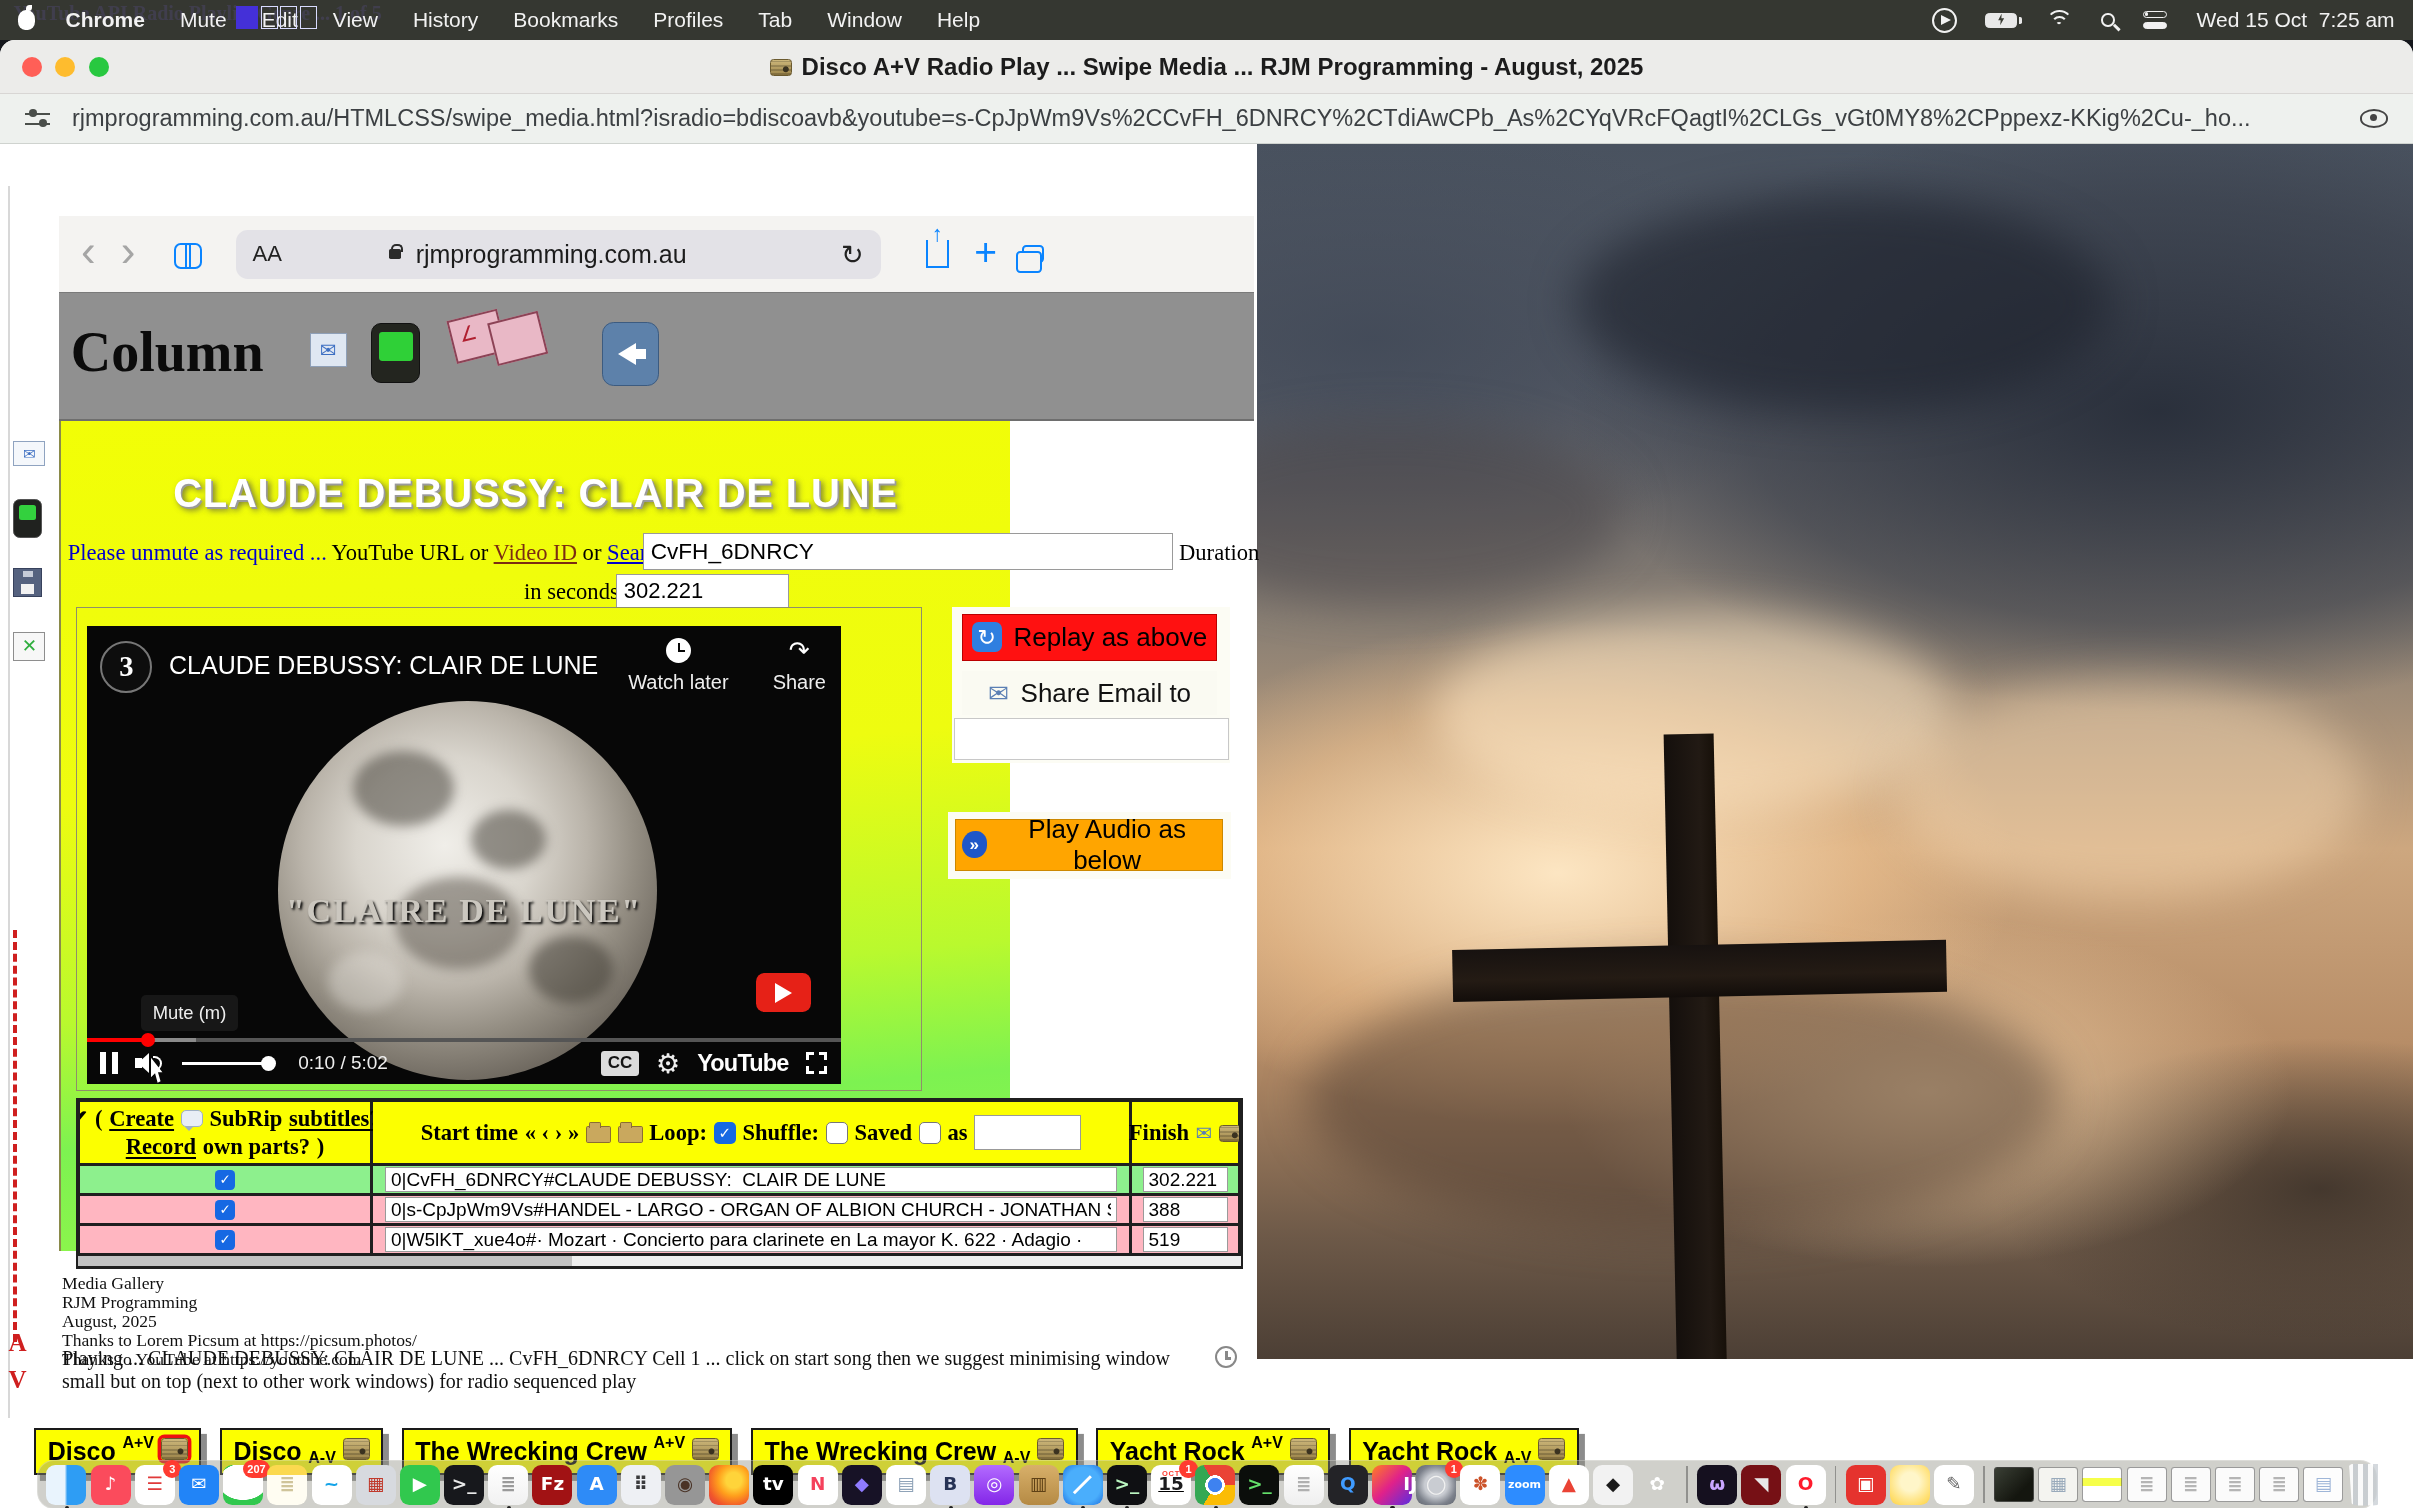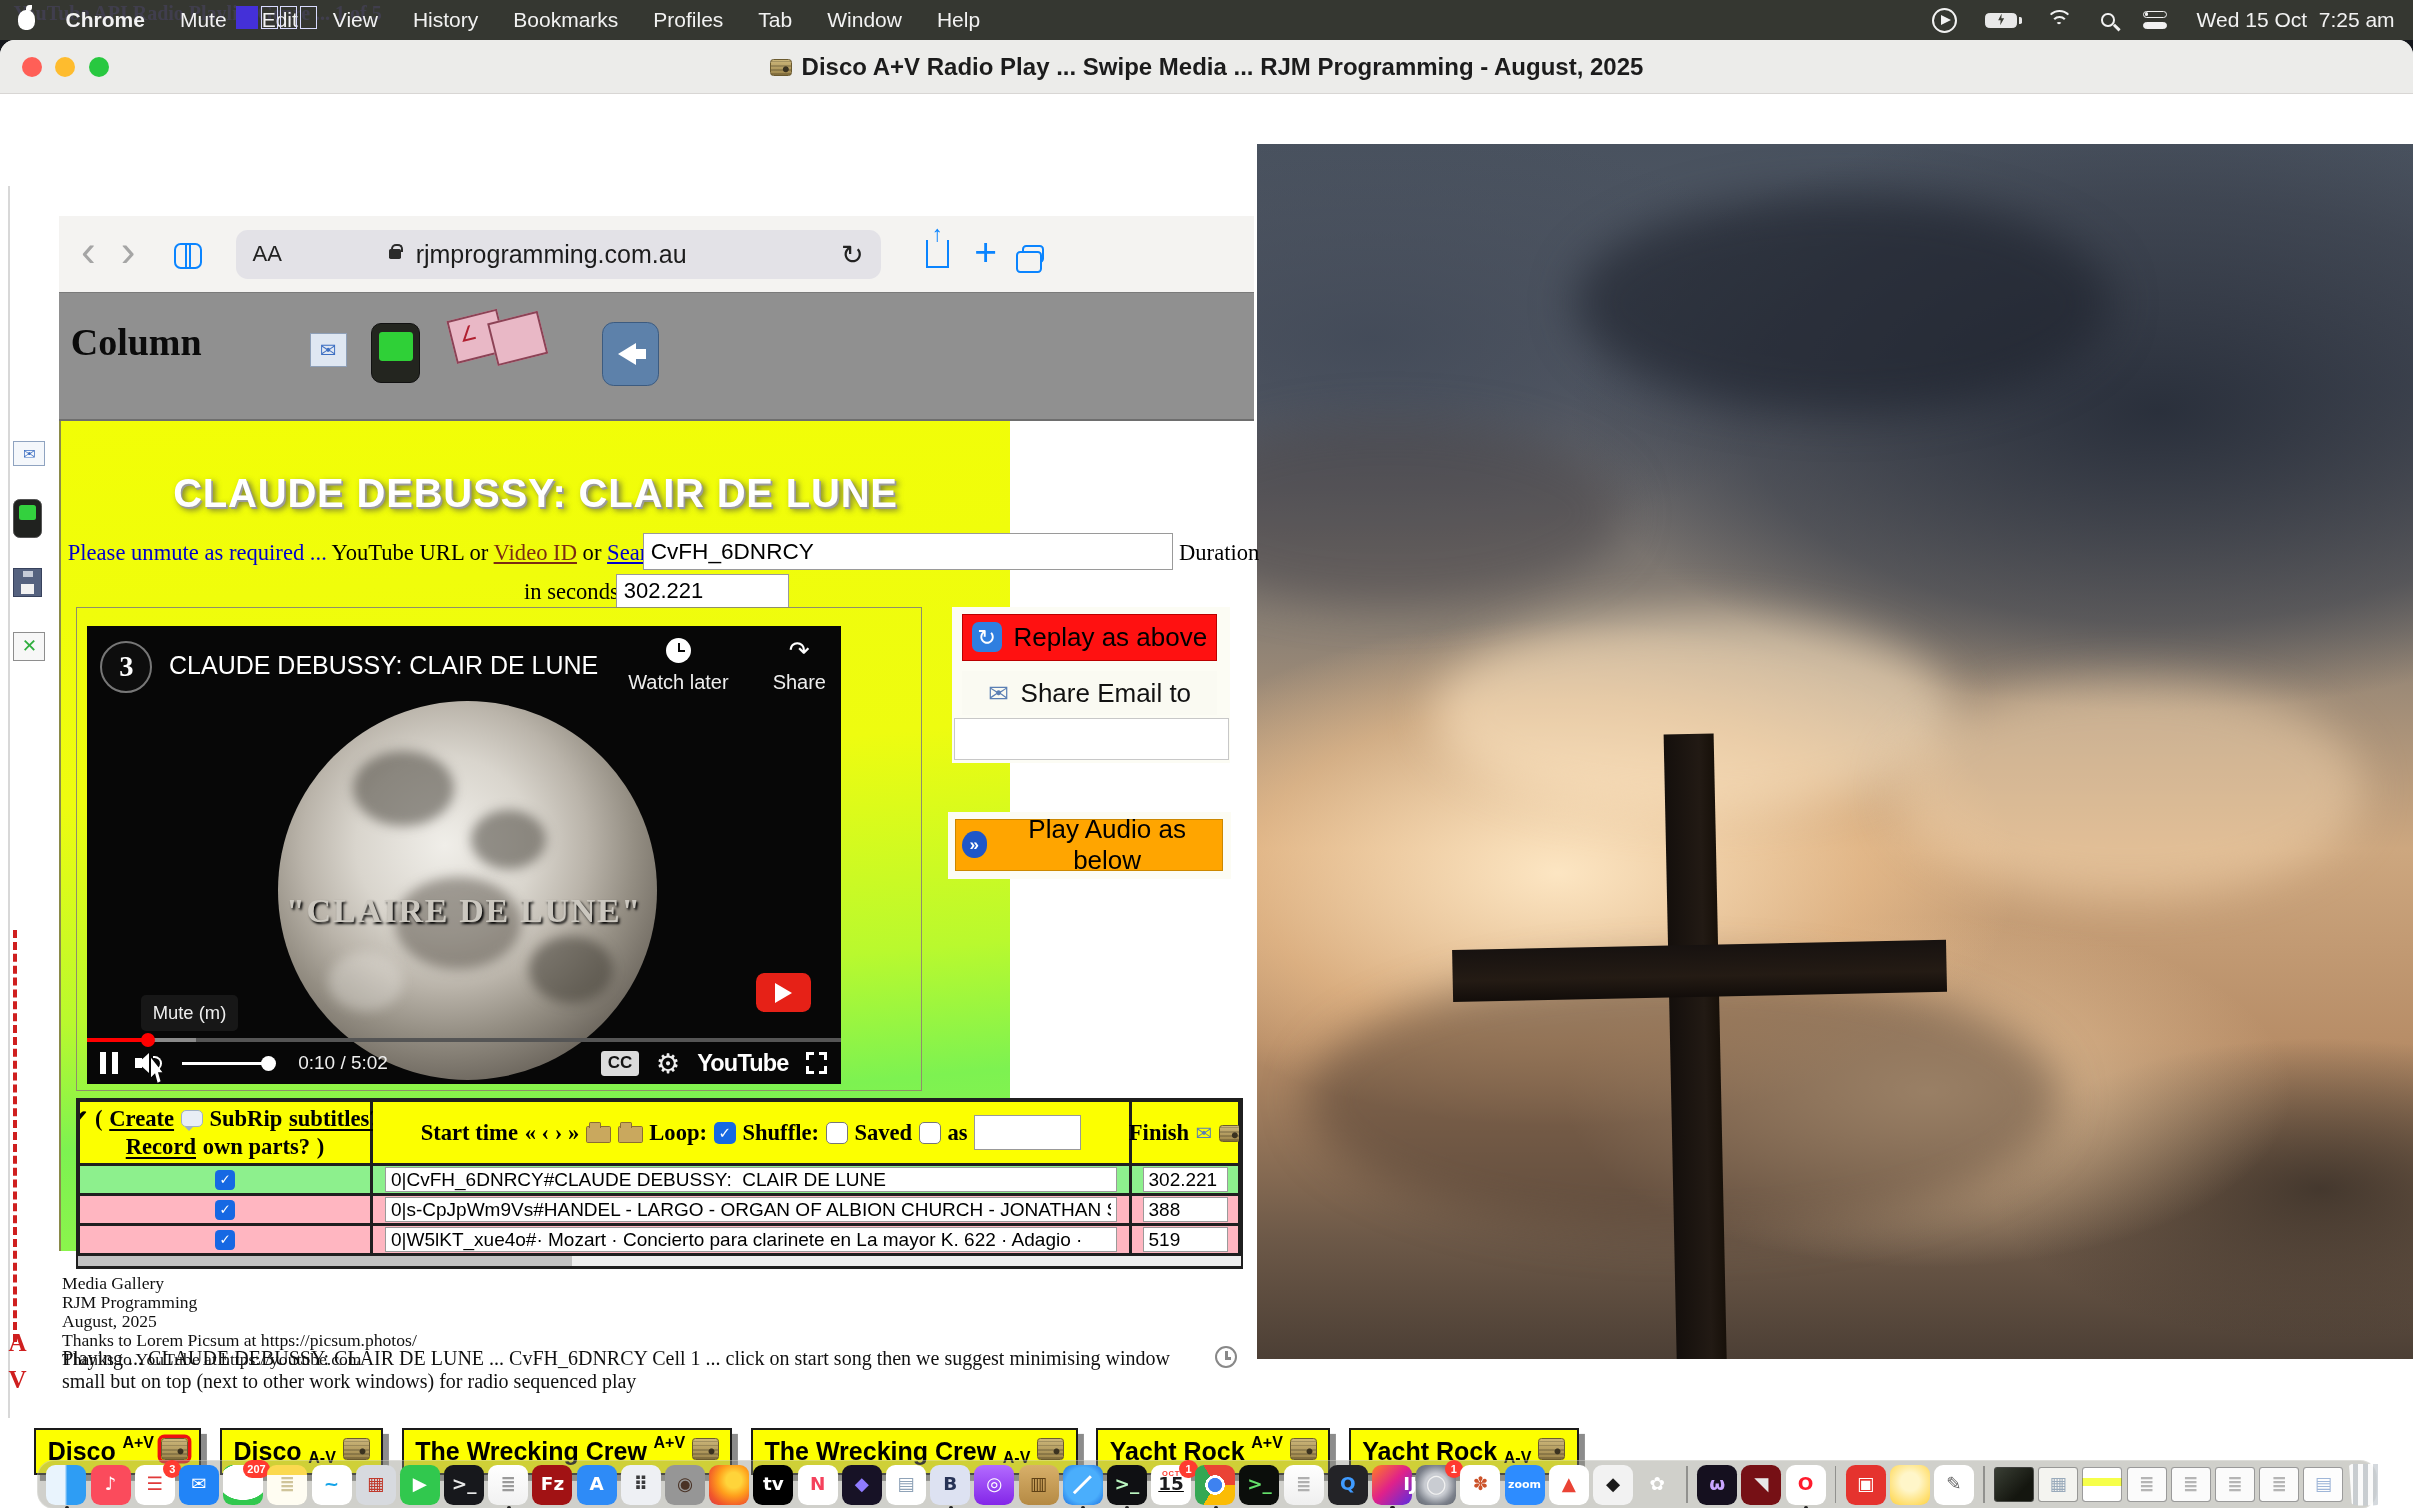--- a/index.html
+++ b/index.html
@@ -126,21 +126,21 @@
   .reload{font-size:27px;color:#222;margin-left:auto;font-family:"DejaVu Sans",sans-serif;}
   .share-ios{width:23.5px;height:28.5px;border:2.5px solid #0a84ff;border-top:none;position:relative;margin-left:11.7px;}
   .share-ios::before{content:'↑';position:absolute;left:2.5px;top:-18.4px;color:#0a84ff;font-size:22px;background:#f4f3f1;padding:0 1.7px;}
   .plus{font-size:39px;color:#0a84ff;font-weight:300;line-height:1;margin-top:-5px;}
   .tabs{width:22px;height:18.4px;border:2.5px solid #0a84ff;border-radius:4.2px;position:relative;margin-right:3.4px;}
   .tabs::after{content:'';position:absolute;left:-7.5px;top:4.2px;width:22px;height:18.4px;border:2.5px solid #0a84ff;border-radius:4.2px;background:#f4f3f1;}
 
   
   #columnbar{position:absolute;left:59px;top:149px;width:1195px;height:128px;background:#909090;border-bottom:2.5px solid #6e6e6e;}
   #column-title{position:absolute;left:11.7px;top:27px;font-family:"Liberation Serif","DejaVu Serif",serif;
-    font-weight:bold;font-size:38px;color:#0b0b0b;}
+    font-weight:bold;font-size:56px;color:#0b0b0b;}
   .col-ic{position:absolute;top:40px;}
   .ci-mail{left:251px;width:37px;height:34px;background:#dfe7f2;border:1.7px solid #8fa0b8;display:flex;align-items:center;justify-content:center;color:#3d6fc2;font-size:20px;}
   .ci-radio{left:312px;top:30px;width:49px;height:60px;background:#23251f;border-radius:10px;border:1.7px solid #111;position:absolute;}
   .ci-radio::after{content:'';position:absolute;left:6.7px;top:8.4px;width:34px;height:28.5px;background:#2fd037;border-radius:3.4px;}
   .ci-cards{left:394px;top:15px;width:101px;height:67px;position:absolute;transform:rotate(-14deg);}
   .ci-cards i{position:absolute;width:52px;height:44px;background:#e9b8c6;border:2.5px solid #8c4356;}
   .ci-cards i:nth-child(1){left:0;top:0;}
   .ci-cards i:nth-child(2){left:39px;top:11.7px;}
   .ci-cards i:nth-child(1)::after{content:'∠';position:absolute;left:6.7px;top:3.4px;color:#b02030;font-size:20px;}
   .ci-back{left:543px;top:28.5px;width:57px;height:64px;background:#5d81aa;border-radius:11.7px;border:1.7px solid #3c5b80;
@@ -358,20 +358,25 @@
   <div id="window">
     <div id="titlebar">
       <span class="tl red"></span>
       <span class="tl yellow"></span>
       <span class="tl green"></span>
       <div id="win-title">
         <span class="radio-icon small"></span>
         <span>Disco A+V Radio Play ... Swipe Media ... RJM Programming - August, 2025</span>
       </div>
     </div>
+    <div id="urlbar">
+      <span class="tune"></span>
+      <span id="url-text">rjmprogramming.com.au/HTMLCSS/swipe_media.html?isradio=bdiscoavb&amp;youtube=s-CpJpWm9Vs%2CCvFH_6DNRCY%2CTdiAwCPb_As%2CYqVRcFQagtI%2CLGs_vGt0MY8%2CPppexz-KKig%2Cu-_ho...</span>
+      <span class="eye"></span>
+    </div>
 
     <div id="content">
 
       <div id="photo">
         <div class="cloud c1"></div>
           <div class="cloud c2"></div>
           <div class="cloud c3"></div>
         <div class="cloud c4"></div>
           <div class="cloud c5"></div>
         <div id="cross">

